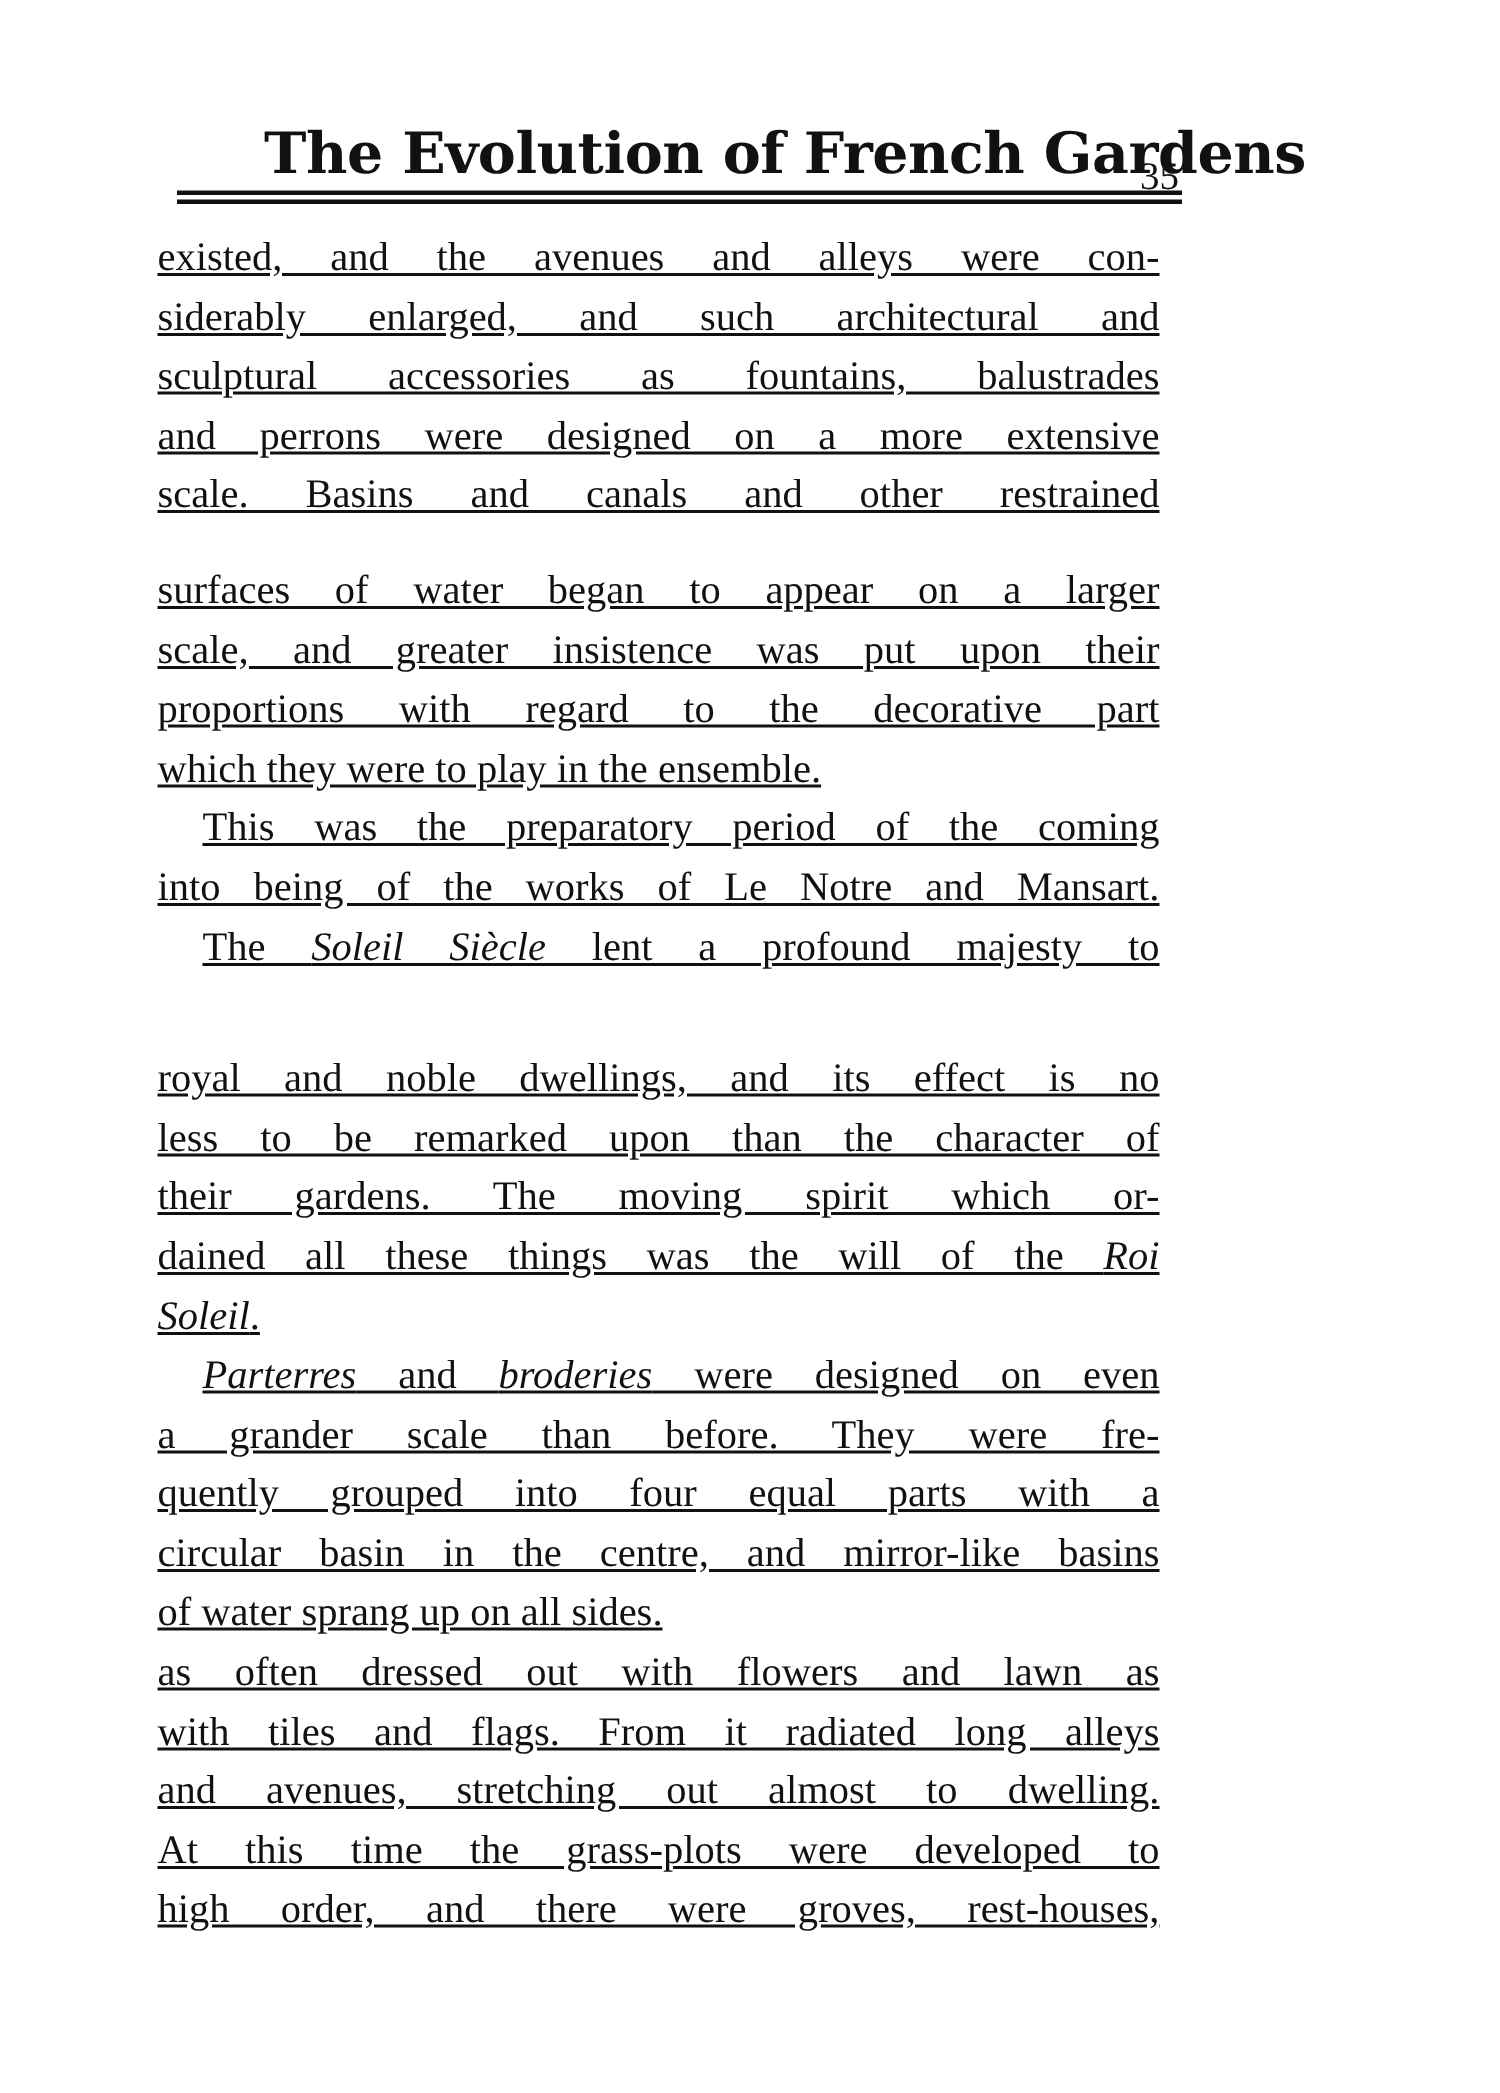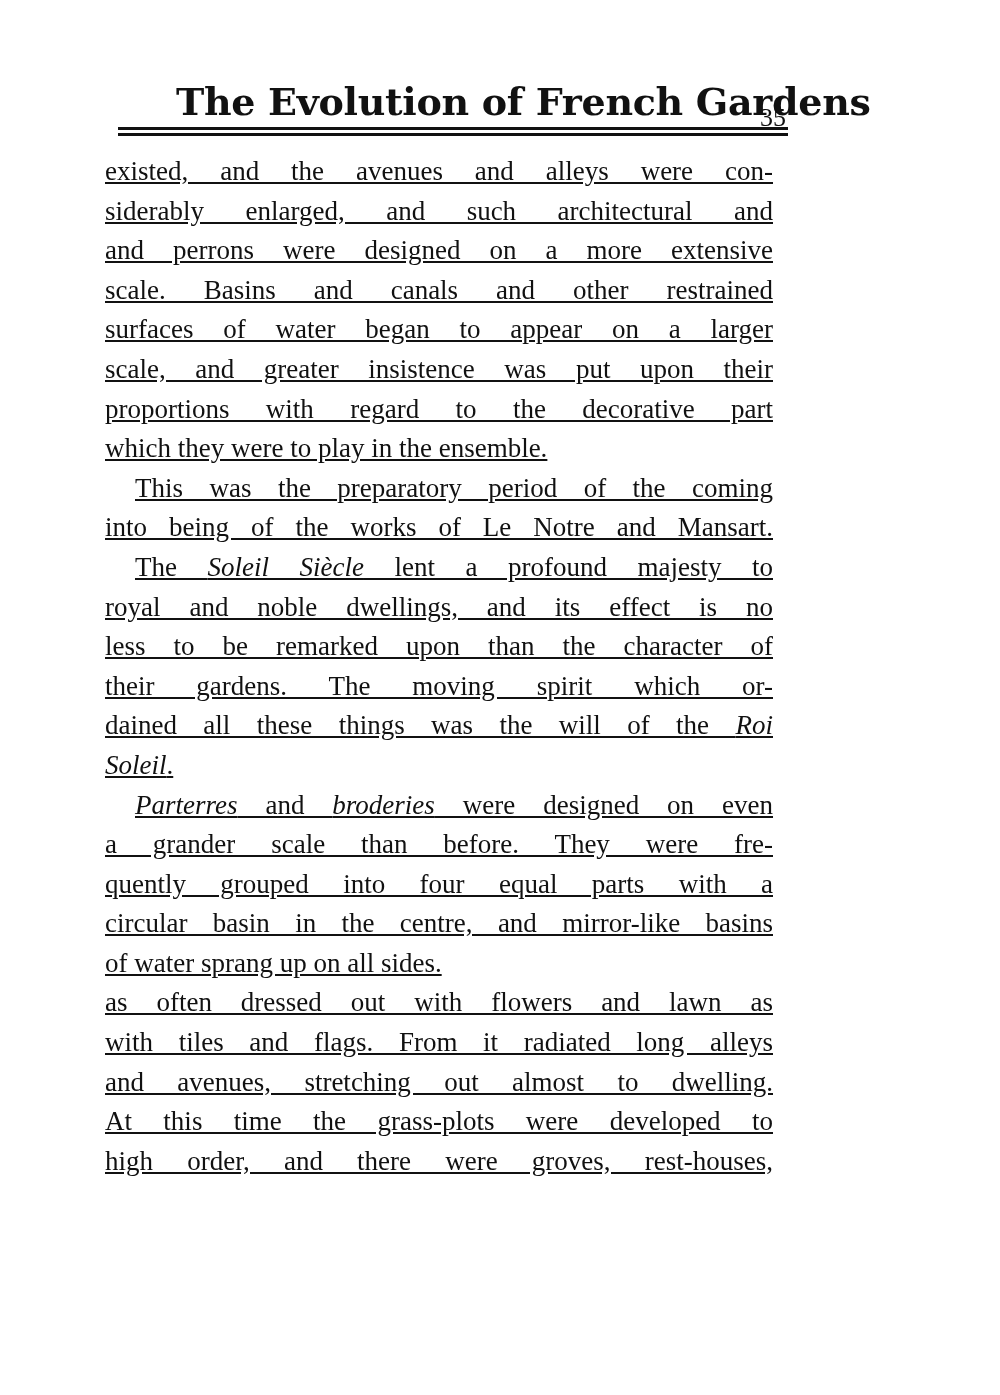--- a/index.html
+++ b/index.html
@@ -84,38 +84,39 @@
   <div class="page-number">35</div>
 </div>
 <div class="rule top"></div>
 <div class="rule bottom"></div>
 
 <div class="body-text">
 
   <div>
     <div class="line" style="white-space: normal;">existed, and the avenues and alleys were con-</div>
     <div class="line" style="white-space: normal;">siderably enlarged, and such architectural and</div>
+    <div class="line" style="white-space: normal;">sculptural accessories as fountains, balustrades</div>
     <div class="line" style="white-space: normal;">and perrons were designed on a more extensive</div>
     <div class="line" style="white-space: normal;">scale. Basins and canals and other restrained</div>
-    <div class="line" style="white-space: normal;">surfaces of water began to appear on a larger</div>
+    <div class="line" style="white-space: normal; margin-top: 24px;">surfaces of water began to appear on a larger</div>
     <div class="line" style="white-space: normal;">scale, and greater insistence was put upon their</div>
     <div class="line" style="white-space: normal;">proportions with regard to the decorative part</div>
     <div class="line last" style="white-space: normal;">which they were to play in the ensemble.</div>
   </div>
 
   <div>
     <div class="line indent" style="white-space: normal;">This was the preparatory period of the coming</div>
     <div class="line" style="white-space: normal;">into being of the works of Le Notre and Mansart.</div>
   </div>
 
   <div>
     <div class="line indent" style="white-space: normal;">
       <span>The </span><em>Soleil Siècle</em><span> lent a profound majesty to</span>
     </div>
-    <div class="line" style="white-space: normal;">royal and noble dwellings, and its effect is no</div>
+    <div class="line" style="white-space: normal; margin-top: 48px;">royal and noble dwellings, and its effect is no</div>
     <div class="line" style="white-space: normal;">less to be remarked upon than the character of</div>
     <div class="line" style="white-space: normal;">their gardens. The moving spirit which or-</div>
     <div class="line" style="white-space: normal;">
       <span>dained all these things was the will of the </span><em>Roi</em>
     </div>
     <div class="line last" style="white-space: normal;">
       <em>Soleil</em><span>.</span>
     </div>
   </div>
 

